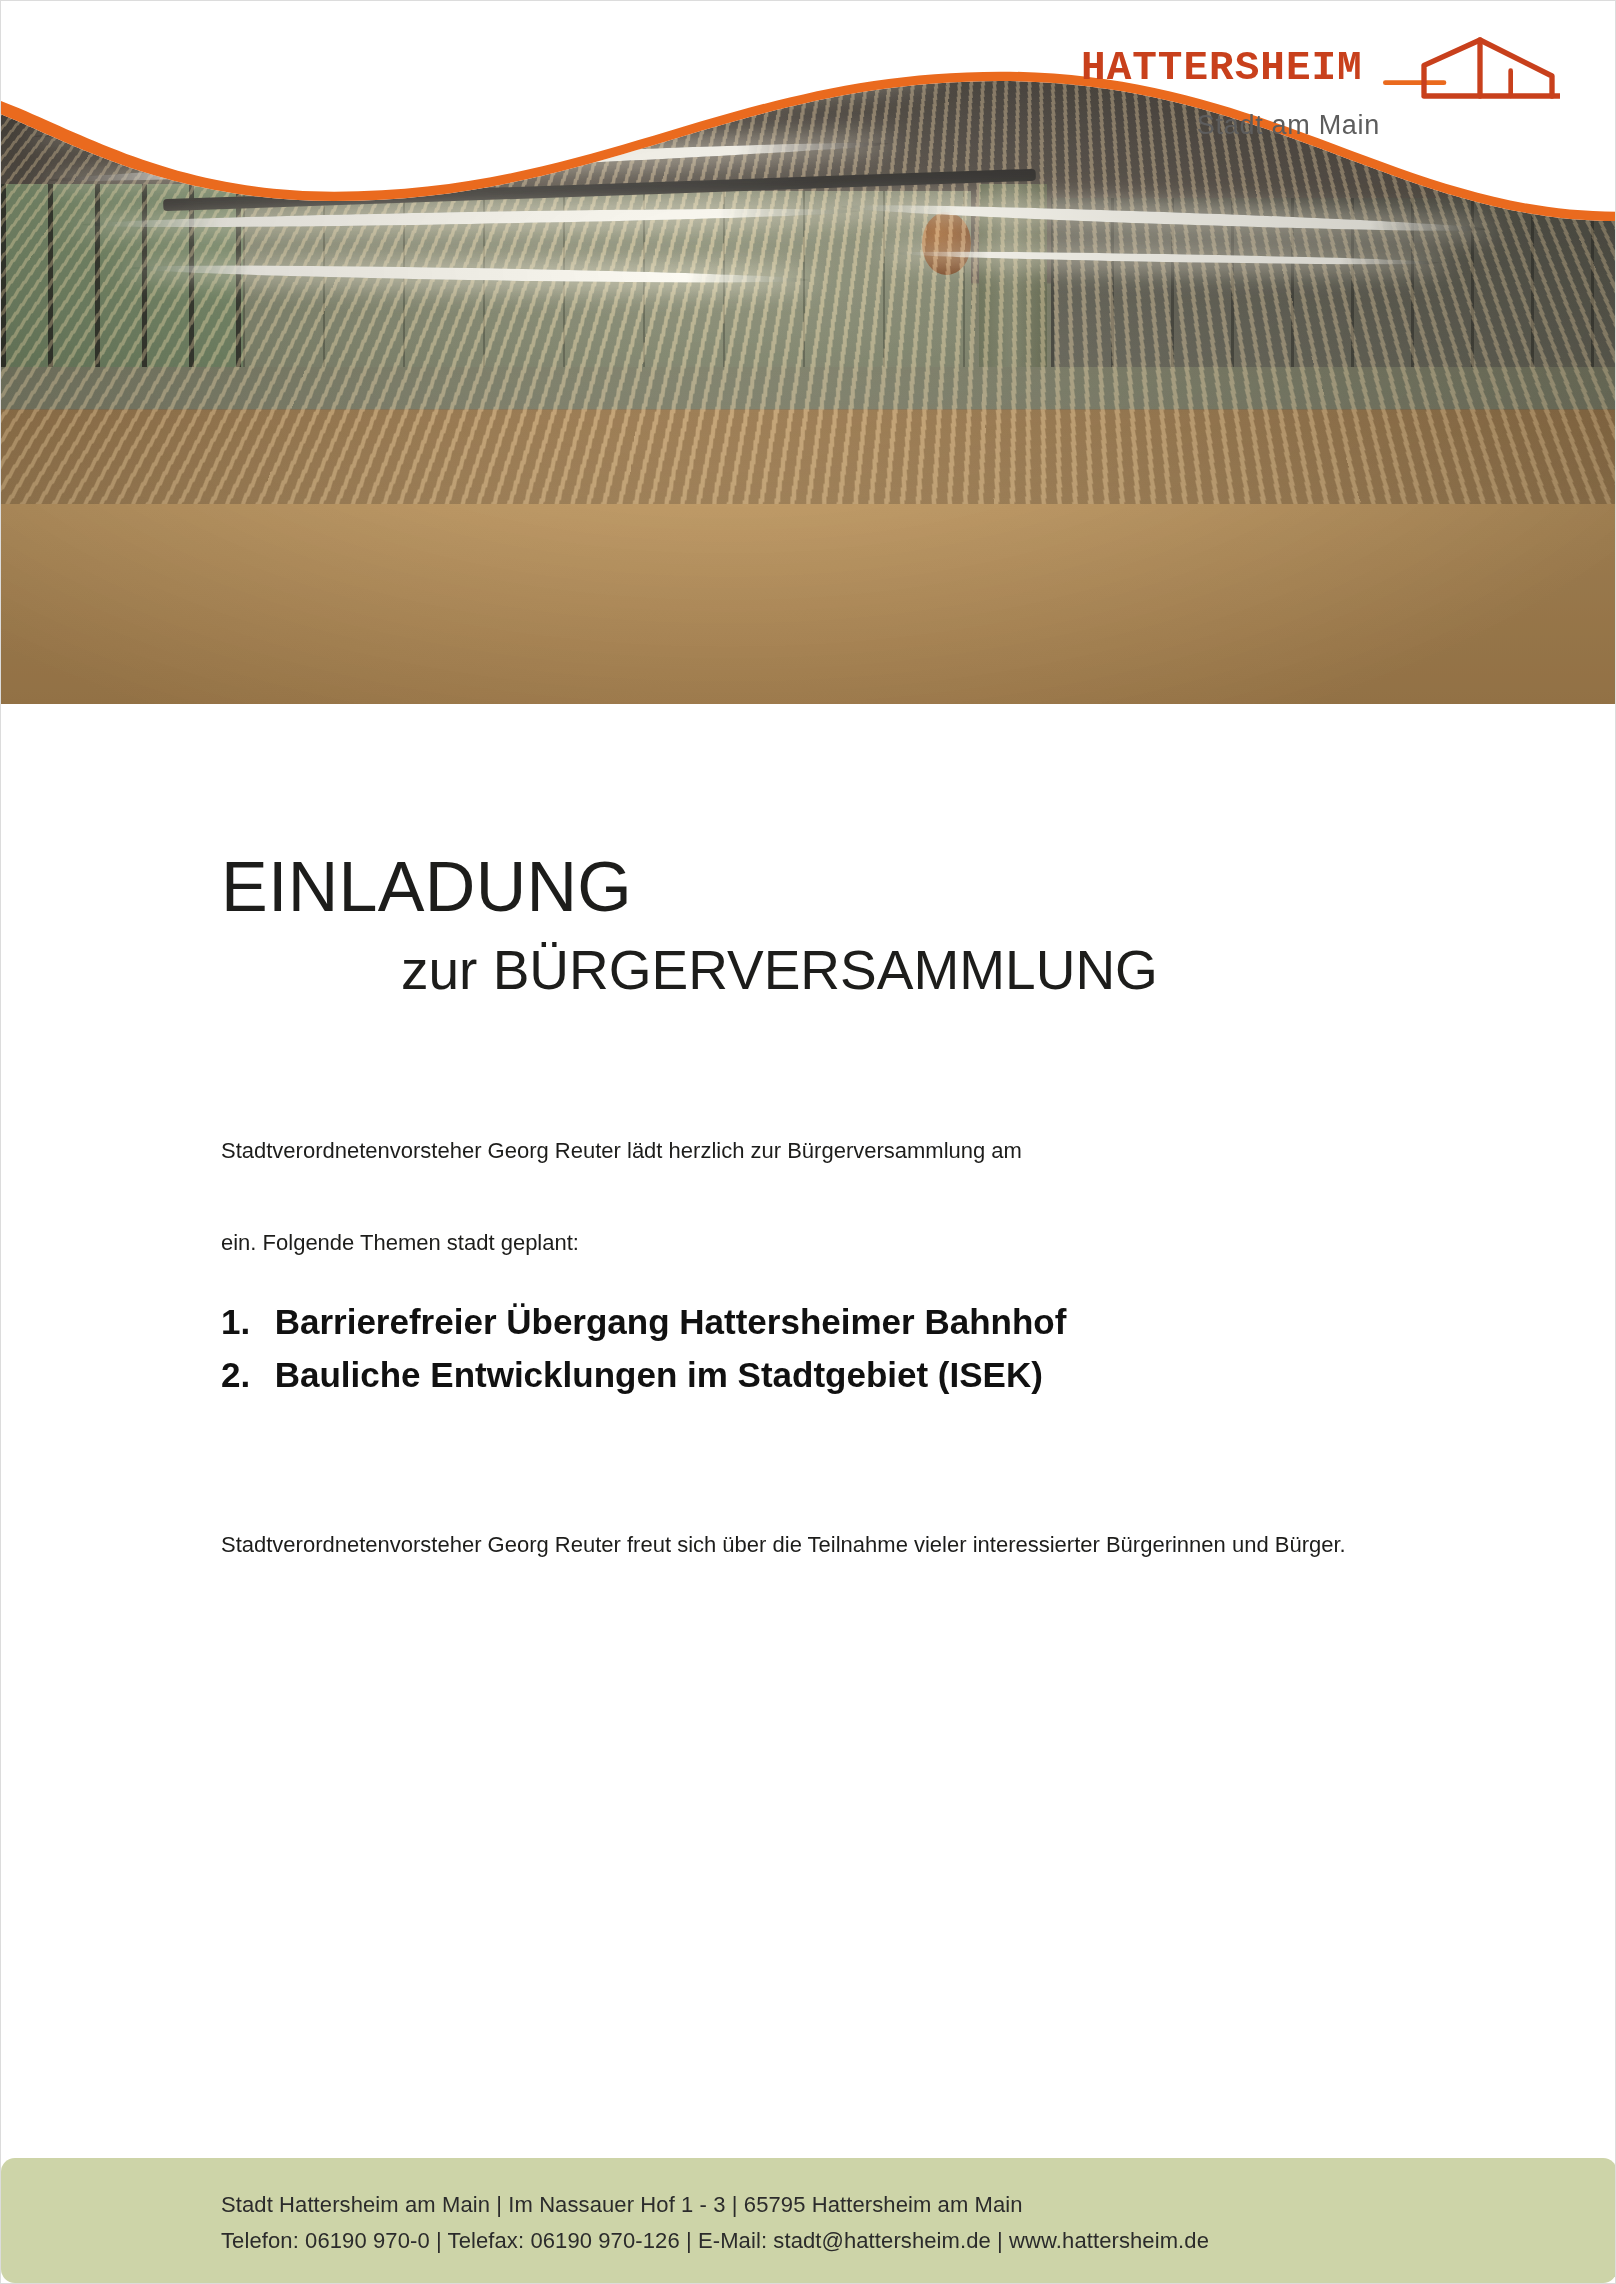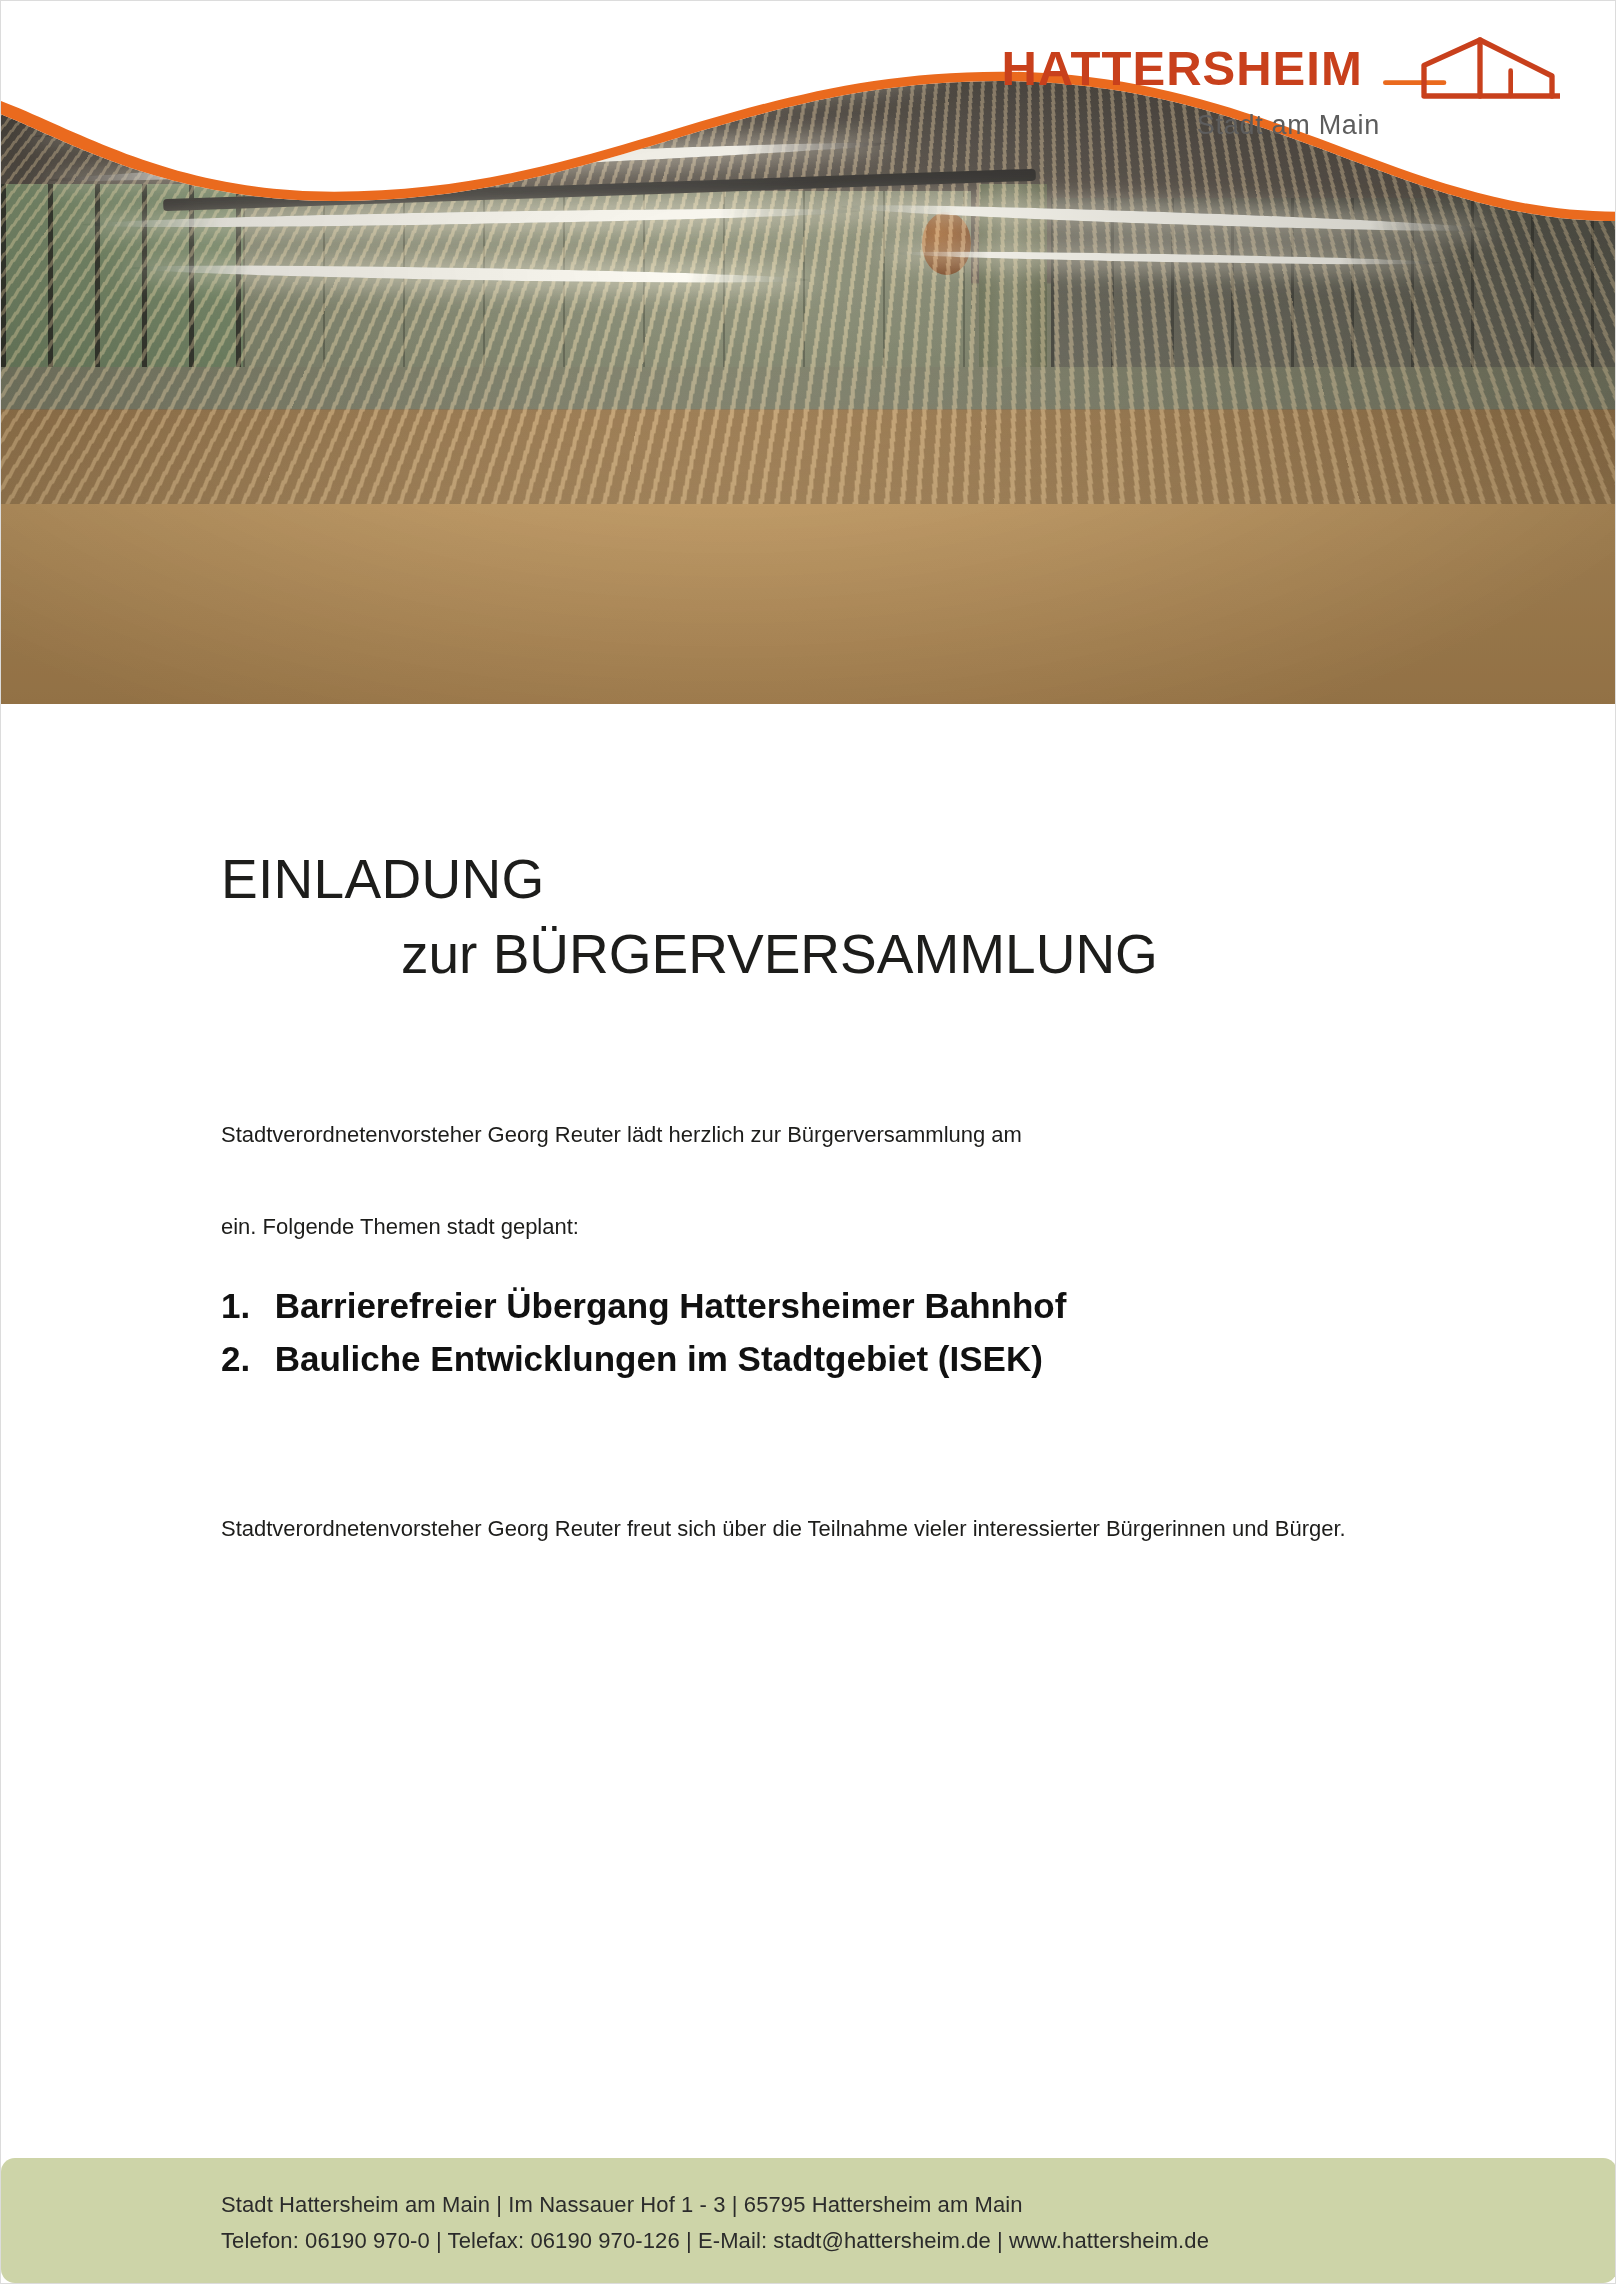--- a/index.html
+++ b/index.html
@@ -137,23 +137,23 @@
     text-align: right;
     line-height: 1;
   }
   .logo-row {
     display: flex;
     align-items: center;
     justify-content: flex-end;
     gap: 17.3px;
   }
   .logo-word {
-    font-family: Liberation Sans, sans-serif;
+    font-family: Liberation Mono, monospace;
     font-weight: bold;
-    font-size: 49px;
+    font-size: 41px;
     letter-spacing: 1px;
     color: #c8401c;
   }
   .logo-sub {
     margin-top: 12px;
     font-size: 27px;
     color: #5d5d5d;
     letter-spacing: 0.7px;
     padding-right: 180px;
     padding-left: 20px;
@@ -163,21 +163,21 @@
   .content {
     position: absolute;
     left: 0;
     top: 703px;
     width: 1616px;
     padding: 0 220px;
     box-sizing: border-box;
     color: #1b1b1b;
   }
   .title1 {
-    font-size: 55px;
+    font-size: 70px;
     font-weight: 400;
     letter-spacing: 0.3px;
     margin: 143px 0 0 0;
     color: #1d1d1b;
   }
   .title2 {
     font-size: 55px;
     font-weight: 400;
     margin: 10.7px 0 0 180px;
     color: #1d1d1b;

